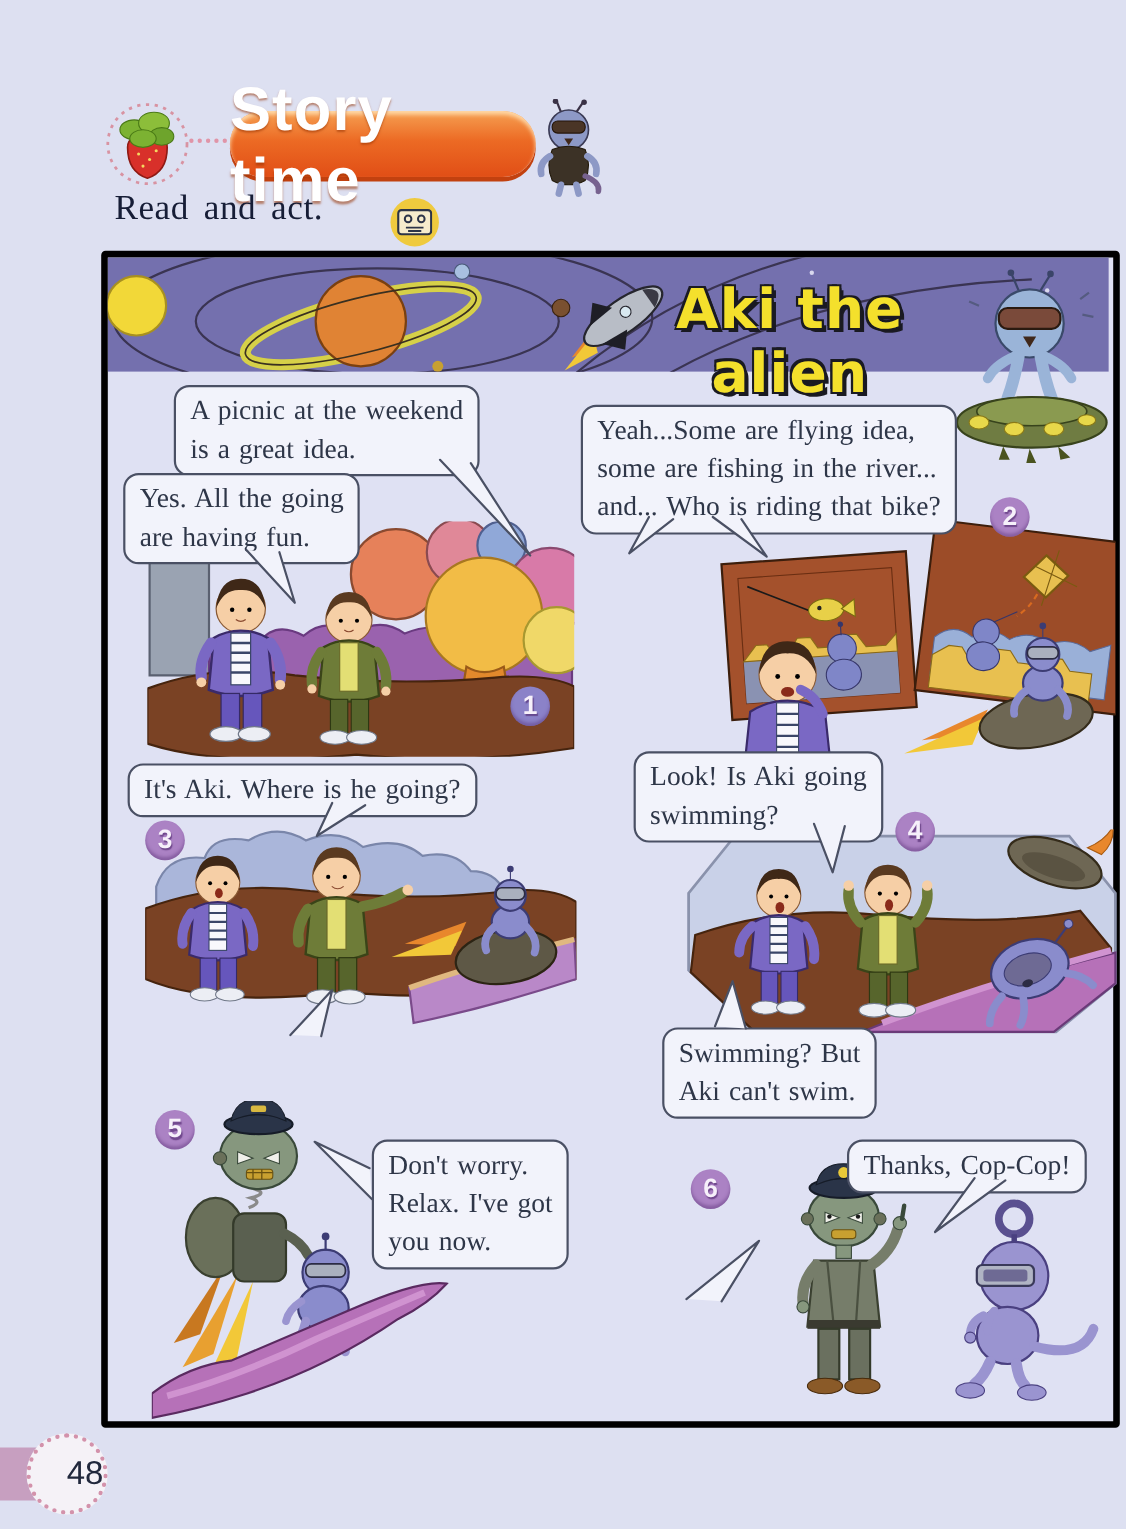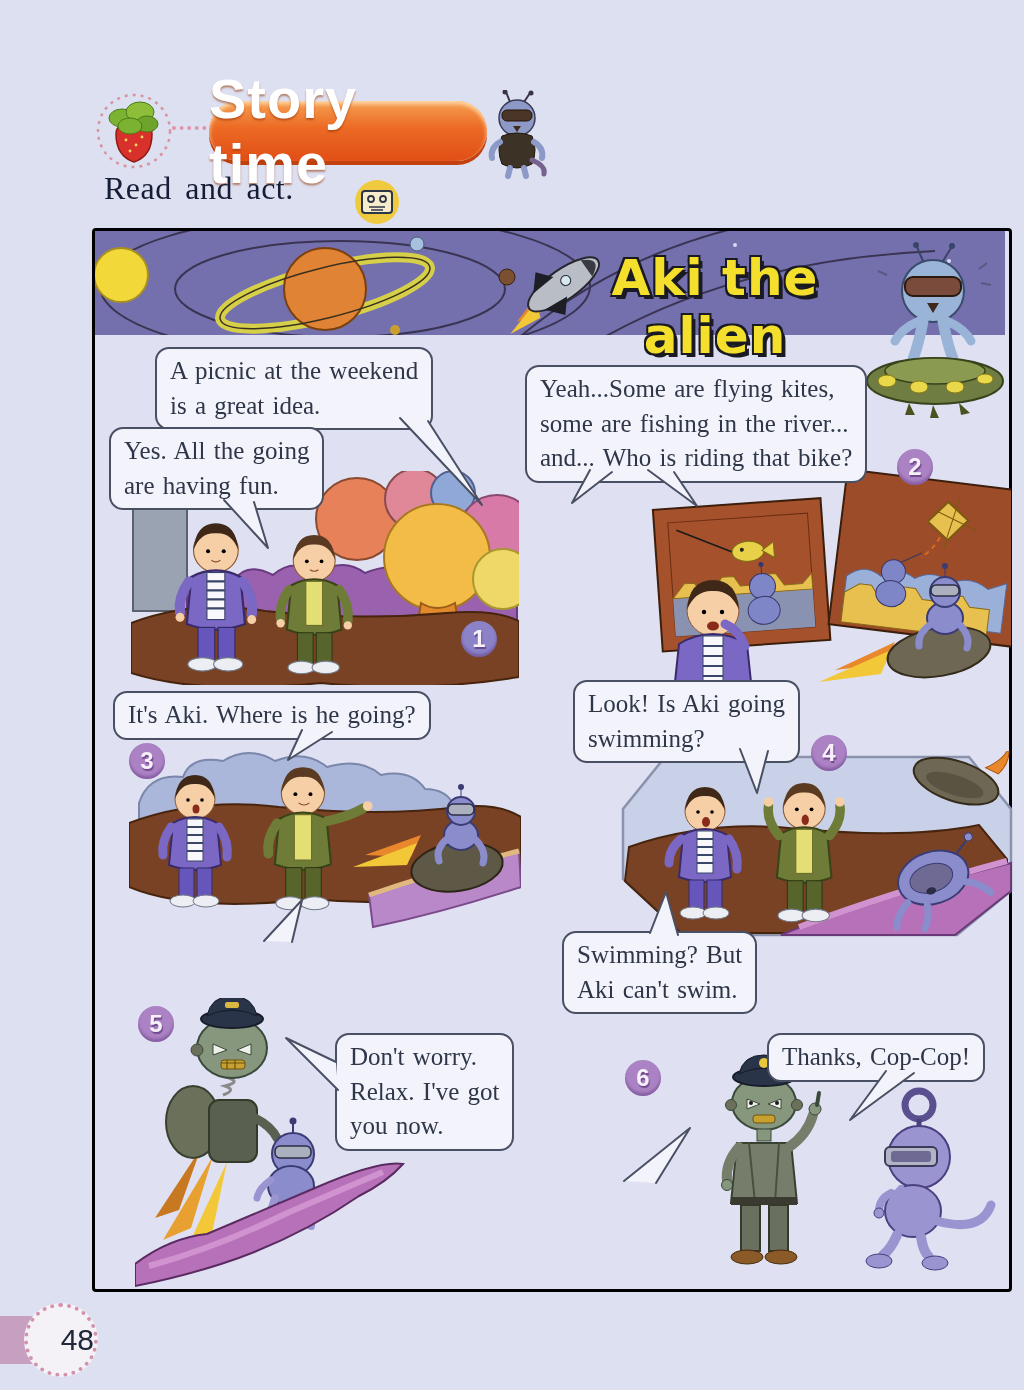--- a/index.html
+++ b/index.html
@@ -17,21 +17,21 @@
   #storypill span{color:#ffffff;font-family:Liberation Sans, sans-serif;font-weight:bold;
      font-size:56px;letter-spacing:1px;text-shadow:0 2px 2px rgba(150,50,0,.55);}
   #hdr-alien{left:486px;top:90px;width:64px;height:90px;}
   #readact{left:104px;top:170px;font-size:32px;font-weight:normal;color:#161d36;
      letter-spacing:.5px;word-spacing:5px;}
   #cassette{left:355px;top:180px;width:44px;height:44px;border-radius:50%;
      background:#efca3e;display:flex;align-items:center;justify-content:center;}
 
   
   #frame{left:92px;top:228px;width:914px;height:1058px;background:#dfe1f3;
-     border:3px solid #000000;border-radius:4px;text-decoration:underline;}
+     border:6px solid #000000;border-radius:4px;text-decoration:underline;}
   #banner{left:0;top:0;width:910px;height:104px;}
   #story-title{left:440px;top:18px;width:360px;text-align:center;
      font-family:"DejaVu Sans",sans-serif;font-weight:bold;font-size:50px;color:#f4e02c;
      text-shadow:-2px -2px 0 #1a1a22,2px -2px 0 #1a1a22,-2px 2px 0 #1a1a22,
                  2px 2px 0 #1a1a22,4px 4px 0 #1a1a22;letter-spacing:1px;}
   #ufo{left:766px;top:4px;width:150px;height:186px;z-index:12;}
 
   
   .bubble{position:absolute;z-index:20;background:#f2f3fb;border:2px solid #4a5064;
      border-radius:14px;padding:5px 13px;font-size:25px;line-height:1.38;color:#2e3648;
@@ -416,27 +416,27 @@
         <path d="M40,146 q-6,14 -14,20 M64,148 q2,14 8,20" stroke="#9a94d0" stroke-width="10" fill="none" stroke-linecap="round"></path>
         <ellipse cx="22" cy="172" rx="13" ry="7" fill="#9a94d0" stroke="#4a4080"></ellipse>
         <ellipse cx="78" cy="174" rx="13" ry="7" fill="#9a94d0" stroke="#4a4080"></ellipse>
       </g>
     </svg>
 
     <div class="bubble" style="left:60px;top:116px;">A picnic at the weekend
 is a great idea.</div>
     <div class="bubble" style="left:14px;top:196px;">Yes. All the going
 are having fun.</div>
-    <div class="bubble" style="left:430px;top:134px;">Yeah...Some are flying kites,
+    <div class="bubble" style="left:430px;top:134px;">Yeah...Some are flying idea,
 some are fishing in the river...
 and... Who is riding that bike?</div>
     <div class="bubble" style="left:18px;top:460px;">It's Aki. Where is he going?</div>
     <div class="bubble" style="left:478px;top:438px;margin-top:11px;">Look! Is Aki going
 swimming?</div>
-    <div class="bubble" style="left:467px;top:700px;">Swimming? But
+    <div class="bubble" style="left:504px;top:700px;">Swimming? But
 Aki can't swim.</div>
     <div class="bubble" style="left:240px;top:802px;">Don't worry.
 Relax. I've got
 you now.</div>
     <div class="bubble" style="left:672px;top:802px;">Thanks, Cop-Cop!</div>
 
     <div class="badge" style="left:366px;top:390px;background:#8b82c8;">1</div>
     <div class="badge" style="left:802px;top:218px;">2</div>
     <div class="badge" style="left:34px;top:512px;">3</div>
     <div class="badge" style="left:716px;top:504px;">4</div>

